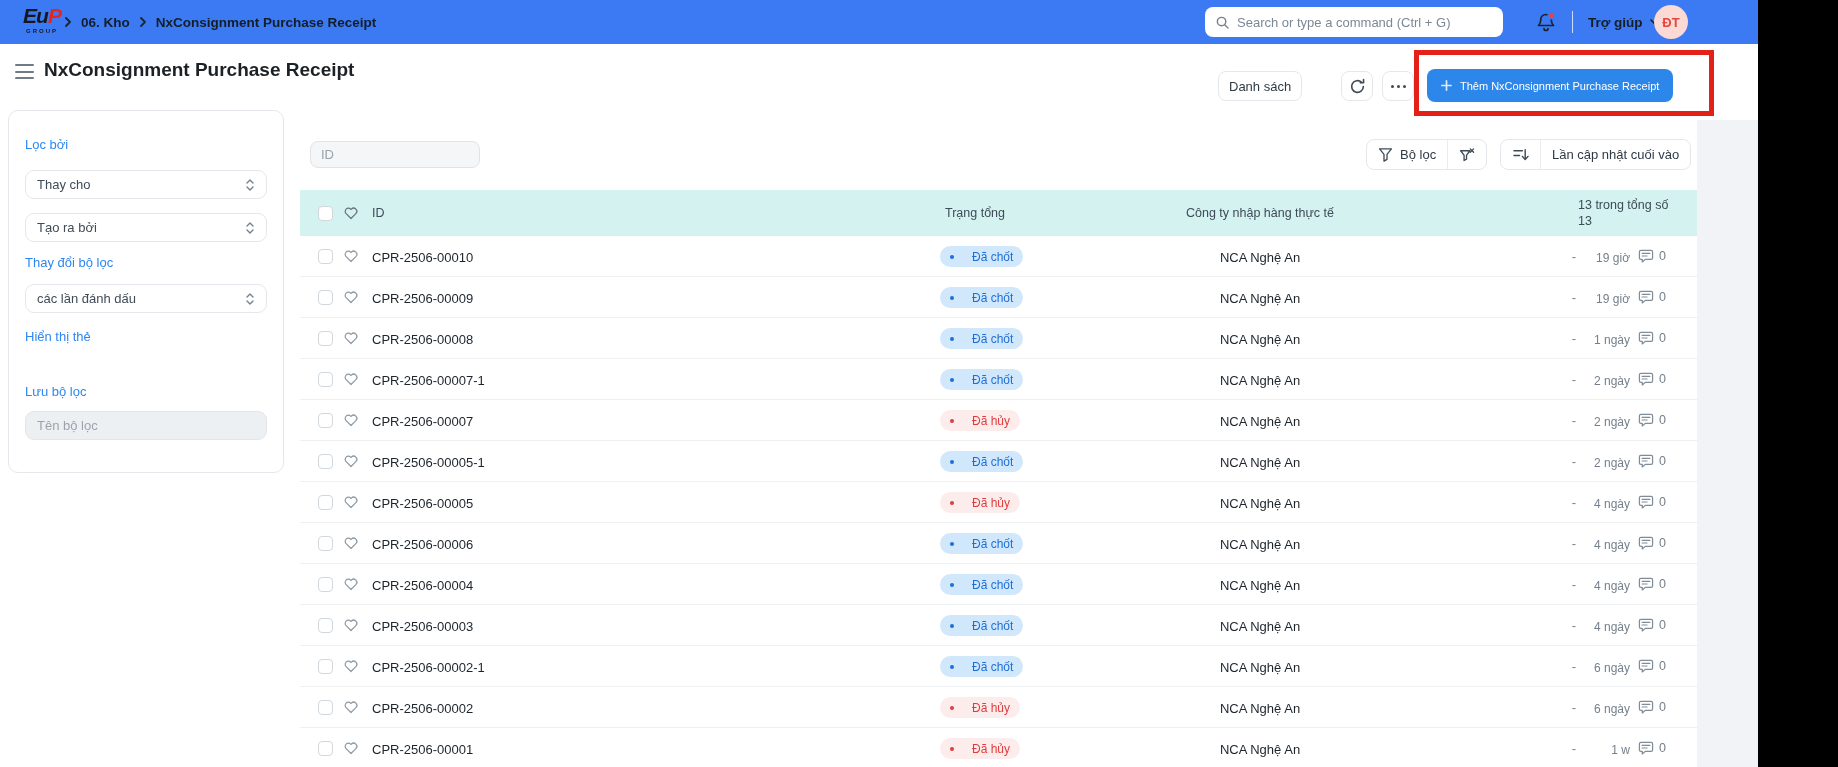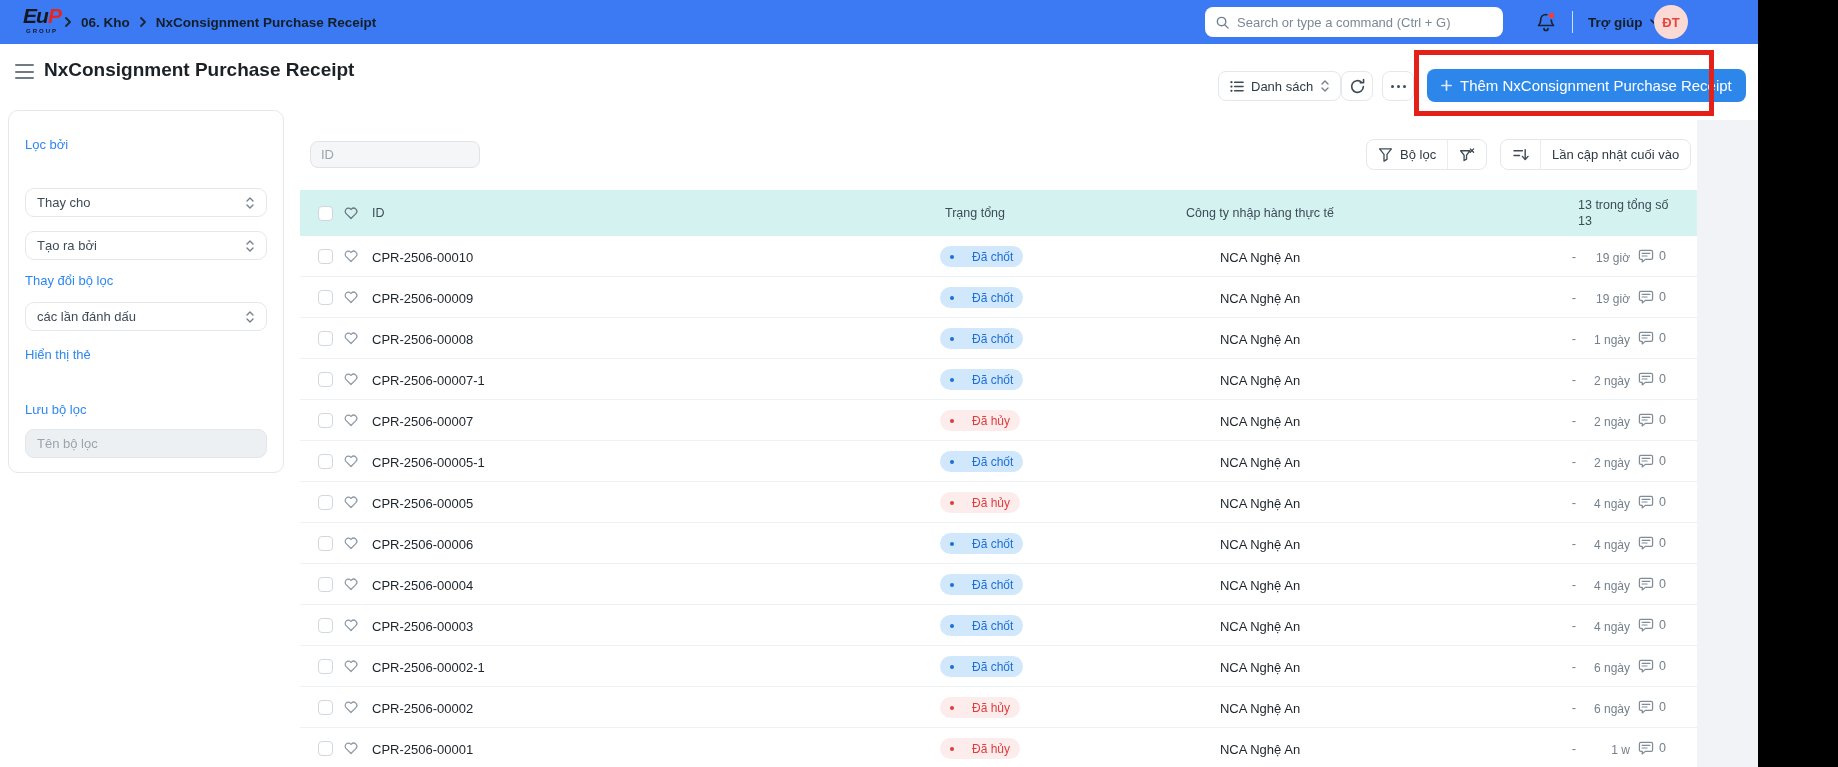--- a/index.html
+++ b/index.html
@@ -23,36 +23,36 @@
   .help { position:absolute; left:1588px; top:0; height:44px; display:flex; align-items:center; gap:7px; cursor:pointer; }
   .help span { font-size:13.5px; font-weight:600; color:#141e28; }
   .avatar { position:absolute; left:1654px; top:5px; width:34px; height:34px; border-radius:50%; background:#fbd9d5; display:flex; align-items:center; justify-content:center; font-size:13px; font-weight:700; color:#e0483f; cursor:pointer; }
 
   
   .hamburger { position:absolute; left:15px; top:64px; width:19px; height:15px; display:flex; flex-direction:column; justify-content:space-between; cursor:pointer; }
   .hamburger i { display:block; height:2px; background:#717b84; border-radius:2px; }
   .page-title { position:absolute; left:44px; top:59px; font-size:19px; font-weight:700; color:#1c2126; }
 
   .btn { background:#fff; border:1px solid #e4e8ec; border-radius:8px; display:flex; align-items:center; font-size:13px; color:#2f3a44; cursor:pointer; }
-  .view-btn { position:absolute; left:1218px; top:71px; height:30px; padding:0 10px; gap:7px; font-weight:500; }
+  .view-btn { position:absolute; left:1218px; top:71px; height:30px; padding:0 10px; gap:7px; font-weight:500;flex-direction:column; }
   .icon-btn { position:absolute; top:71px; width:32px; height:30px; justify-content:center; }
   .refresh-btn { left:1341px; }
   .more-btn { left:1382px; }
   .dots { display:flex; gap:3px; }
   .dots i { width:3px; height:3px; border-radius:50%; background:#3f4a54; }
-  .primary-btn { position:absolute; left:1427px; top:69px; height:33px; padding:0 14px; border-radius:8px; background:#2d87ea; border:none; display:flex; align-items:center; gap:8px; font-size:15px; font-weight:500; color:#fff; cursor:pointer; white-space:nowrap; }
+  .primary-btn { position:absolute; left:1427px; top:69px; height:33px; padding:0 14px; border-radius:8px; background:#2d87ea; border:none; display:flex; align-items:center; gap:8px; font-size:11px; font-weight:500; color:#fff; cursor:pointer; white-space:nowrap; }
   .red-box { position:absolute; left:1414px; top:50px; width:300px; height:66px; border:5px solid #e32119; z-index:6; pointer-events:none; }
 
   
   .side-card { position:absolute; left:8px; top:110px; width:276px; height:363px; background:#fff; border:1px solid #e4e8ec; border-radius:10px; padding:26px 16px; }
   .s-link { font-size:13px; font-weight:500; color:#2e87f1; cursor:pointer; }
   .s-select { height:29px; border:1px solid #e4e8ec; border-radius:9px; background:#fff; display:flex; align-items:center; justify-content:space-between; padding:0 11px; font-size:13px; color:#3f4b57; cursor:pointer; }
   .s-input { width:100%; height:29px; border:1px solid #e2e6ea; border-radius:9px; background:#edf0f2; padding:0 11px; font-size:13px; color:#3f4b57; outline:none; font-family:inherit; }
   .s-input::placeholder { color:#9aa4ae; }
-  .mb18{margin-bottom:36px}.mb14{margin-bottom:14px}.mb13{margin-bottom:13px}.mb16{margin-bottom:16px}.mb40{margin-bottom:40px}.mb12{margin-bottom:12px}
+  .mb18{margin-bottom:18px}.mb14{margin-bottom:14px}.mb13{margin-bottom:13px}.mb16{margin-bottom:16px}.mb40{margin-bottom:40px}.mb12{margin-bottom:12px}
 
   
   .id-filter { position:absolute; left:310px; top:141px; width:170px; height:27px; border:1px solid #e0e4e8; border-radius:8px; background:#f5f6f8; padding:0 10px; font-size:13px; color:#3f4b57; outline:none; font-family:inherit; }
   .id-filter::placeholder { color:#9aa4ae; }
   .btn-group { position:absolute; top:139px; height:31px; display:flex; align-items:stretch; background:#fff; border:1px solid #e4e8ec; border-radius:8px; overflow:hidden; }
   .bg1 { left:1366px; } .bg2 { left:1490px;margin-left:10px; }
   .seg { display:flex; align-items:center; gap:7px; padding:0 11px; font-size:13px; color:#2f3a44; cursor:pointer; }
   .seg + .seg { border-left:1px solid #e9edf0; }
 
   

